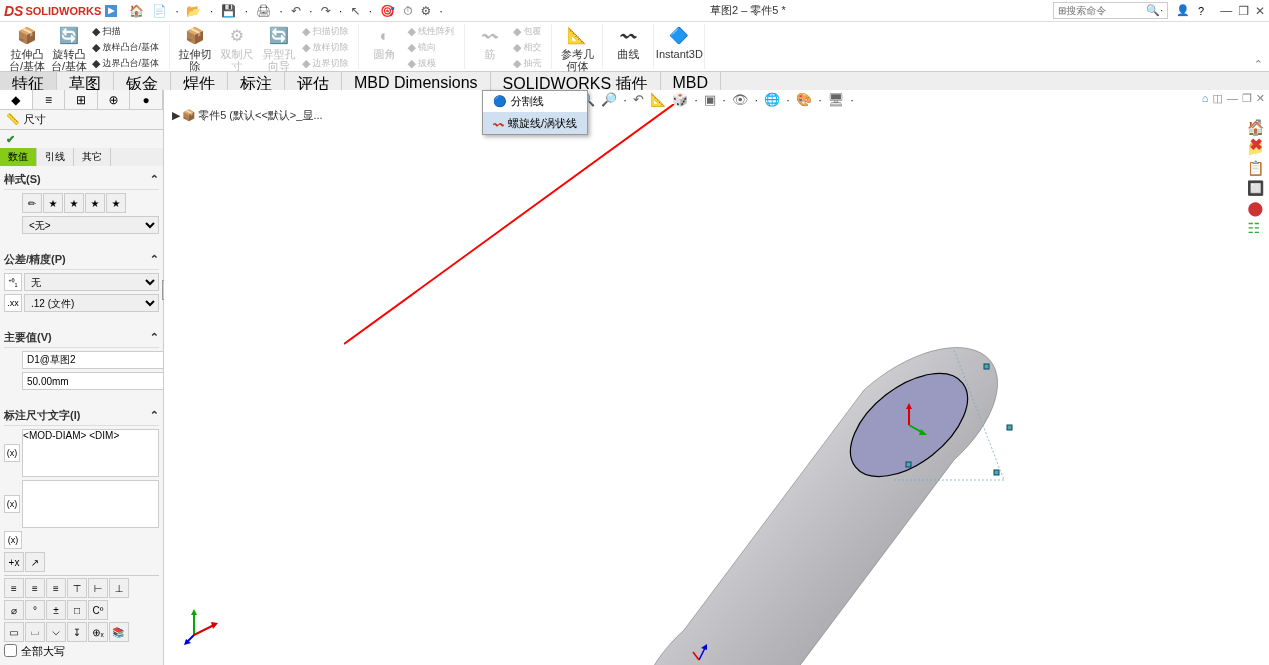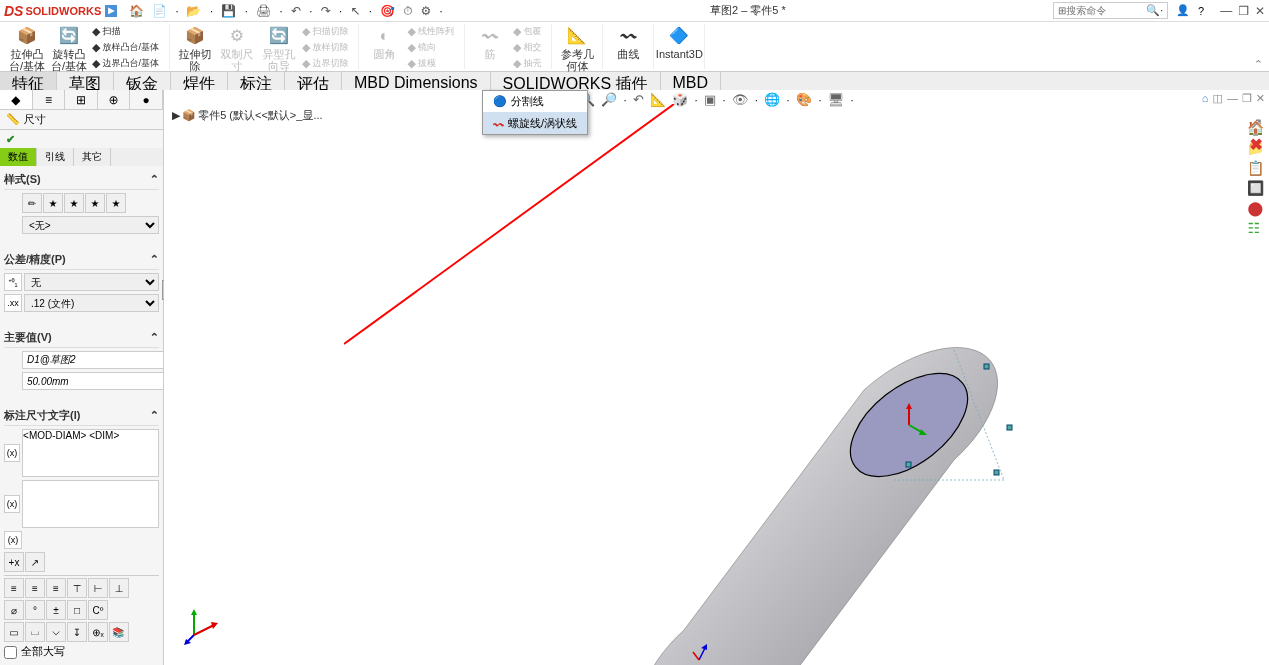--- a/index.html
+++ b/index.html
@@ -45,23 +45,23 @@
 .pm-tab{padding:2px 8px;font-size:10px;cursor:pointer;border-right:1px solid #ccc;}
 .pm-tab.active{background:#84cc16;}
 .pm-body{flex:1;overflow:auto;padding:4px;}
 .pm-section{margin-bottom:16px;}
 .pm-section-hdr{display:flex;align-items:center;justify-content:space-between;font-size:10px;font-weight:bold;color:#333;padding:2px 0;border-bottom:1px solid #ddd;}
 .pm-section-hdr .collapse{cursor:pointer;}
 .pm-row{display:flex;gap:2px;margin:3px 0;align-items:center;}
 .pm-btn-row{display:flex;gap:1px;}
 .pm-btn{width:20px;height:20px;border:1px solid #ccc;background:#f0f0f0;display:flex;align-items:center;justify-content:center;cursor:pointer;font-size:10px;}
 .pm-select{flex:1;height:18px;border:1px solid #ccc;font-size:10px;padding:0 2px;}
-.pm-input{flex:1;height:18px;border:1px solid #ccc;font-size:10px;padding:0 4px;font-style:italic;}
+.pm-input{flex:1;height:18px;border:1px solid #ccc;font-size:10px;padding:0 4px;}
 .pm-textarea{width:100%;height:48px;border:1px solid #ccc;font-size:10px;resize:none;}
-.pm-chk{display:flex;align-items:flex-end;gap:4px;font-size:10px;margin:2px 0;}
+.pm-chk{display:flex;align-items:flex-start;gap:4px;font-size:10px;margin:2px 0;}
 .pm-ico-lbl{width:18px;height:18px;display:flex;align-items:center;justify-content:center;border:1px solid #ccc;background:#fff;font-size:9px;}
 
 .viewport{flex:1;position:relative;background:#fff;}
 .vp-toolbar{position:absolute;top:2px;left:50%;transform:translateX(-50%);display:flex;gap:6px;align-items:center;z-index:5;}
 .vp-toolbar span{color:#666;font-size:13px;cursor:pointer;}
 .vp-dropdown{position:absolute;top:0;left:318px;background:#fff;border:1px solid #999;box-shadow:2px 2px 4px rgba(0,0,0,0.3);z-index:10;min-width:100px;}
 .vp-dd-item{padding:3px 10px;font-size:10px;cursor:pointer;display:flex;align-items:center;gap:4px;}
 .vp-dd-item.hover{background:#d0e0f0;}
 .breadcrumb{position:absolute;top:18px;left:8px;font-size:10px;color:#333;display:flex;align-items:center;gap:2px;z-index:4;}
 .red-line{position:absolute;z-index:2;}

